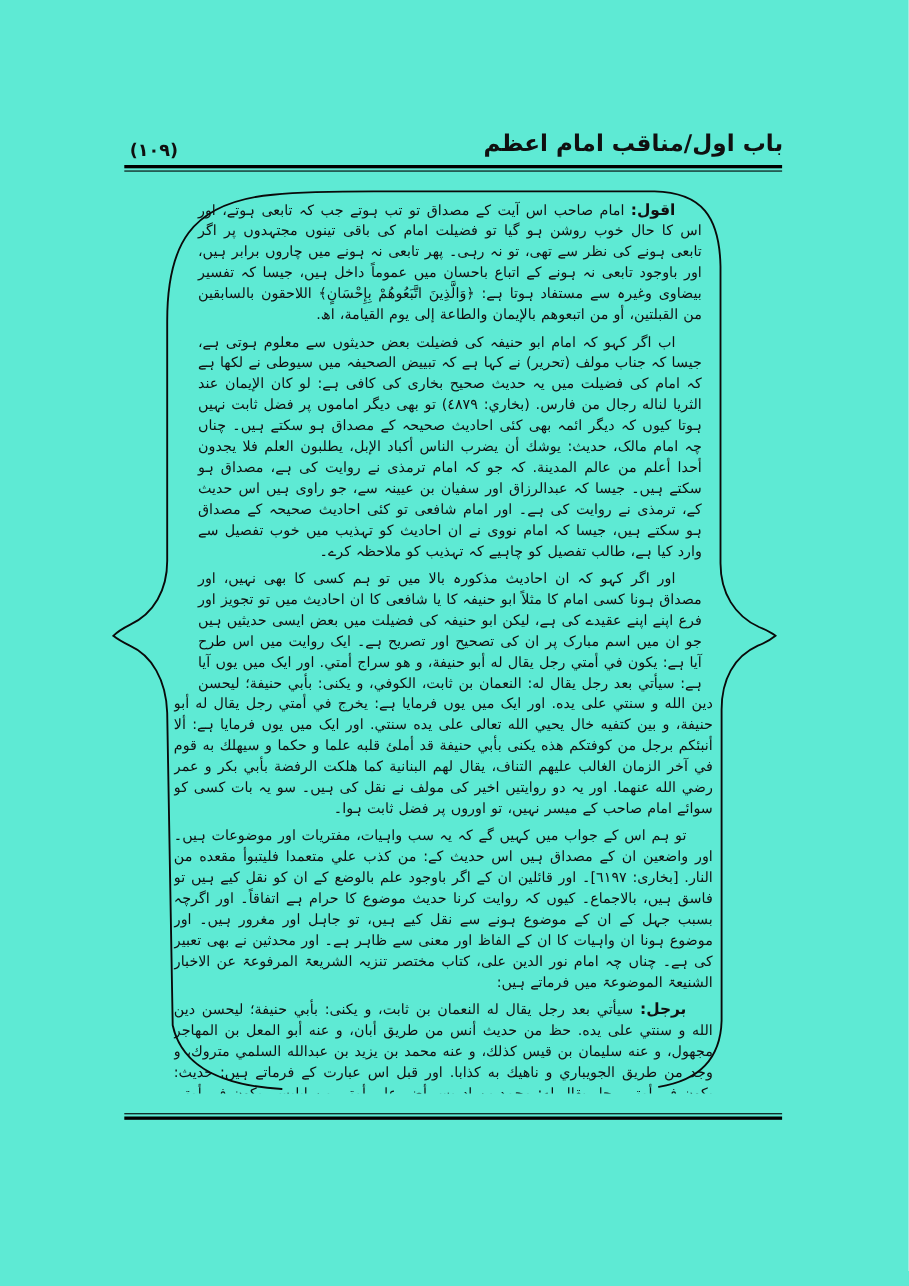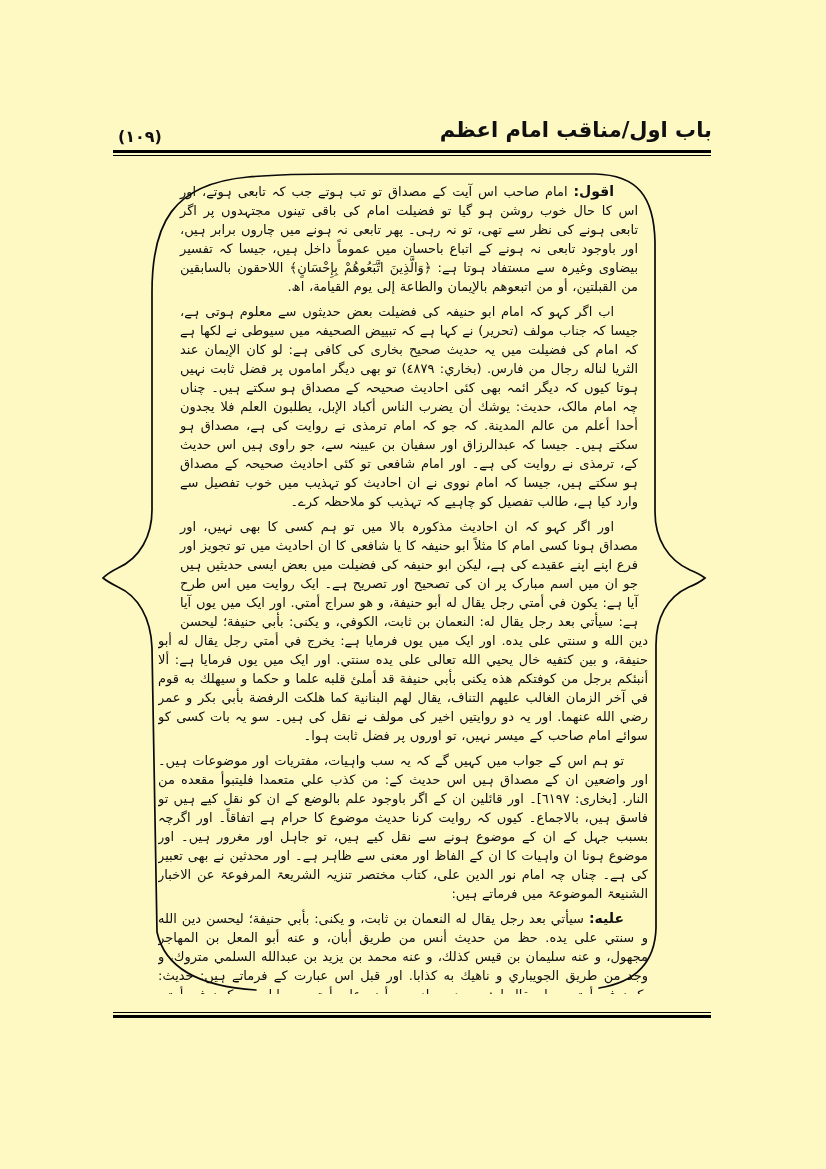--- a/index.html
+++ b/index.html
@@ -1,19 +1,19 @@
 <!DOCTYPE html>
 <html lang="ur" dir="rtl"><head>
 <meta charset="utf-8">
 <style>
   html,body{margin:0;padding:0;background:#e8e8e8;}
   .page{
     position:relative;
     width:826px;height:1169px;
-    background:#fef9c3;
+    background:#5eead4;
     overflow:hidden;
     font-family:"DejaVu Sans",sans-serif;
     color:#101010;
     margin:0 auto;
   }
   
   .chapter-title{
     position:absolute;
     top:118px;right:114px;
     font-size:21px;font-weight:bold;
@@ -111,21 +111,21 @@
     </p>
     <p>
       
       <span>اور اگر کہو کہ ان احادیث مذکورہ بالا میں تو ہم کسی کا بھی نہیں، اور مصداق ہونا کسی امام کا مثلاً ابو حنیفہ کا یا شافعی کا ان احادیث میں تو تجویز اور فرع اپنے اپنے عقیدے کی ہے، لیکن ابو حنیفہ کی فضیلت میں بعض ایسی حدیثیں ہیں جو ان میں اسم مبارک پر ان کی تصحیح اور تصریح ہے۔ ایک روایت میں اس طرح آیا ہے: يكون في أمتي رجل يقال له أبو حنيفة، و هو سراج أمتي. اور ایک میں یوں آیا ہے: سيأتي بعد رجل يقال له: النعمان بن ثابت، الكوفي، و يكنى: بأبي حنيفة؛ ليحسن دين الله و سنتي على يده. اور ایک میں یوں فرمایا ہے: يخرج في أمتي رجل يقال له أبو حنيفة، و بين كتفيه خال يحيي الله تعالى على يده سنتي. اور ایک میں یوں فرمایا ہے: ألا أنبئكم برجل من كوفتكم هذه يكنى بأبي حنيفة قد أملئ قلبه علما و حكما و سيهلك به قوم في آخر الزمان الغالب عليهم التناف، يقال لهم البنانية كما هلكت الرفضة بأبي بكر و عمر رضي الله عنهما. اور یہ دو روایتیں اخیر کی مولف نے نقل کی ہیں۔ سو یہ بات کسی کو سوائے امام صاحب کے میسر نہیں، تو اوروں پر فضل ثابت ہوا۔</span>
     </p>
     <p>
       
       <span>تو ہم اس کے جواب میں کہیں گے کہ یہ سب واہیات، مفتریات اور موضوعات ہیں۔ اور واضعین ان کے مصداق ہیں اس حدیث کے: من كذب علي متعمدا فليتبوأ مقعده من النار. [بخاری: ٦١٩٧]۔ اور قائلین ان کے اگر باوجود علم بالوضع کے ان کو نقل کیے ہیں تو فاسق ہیں، بالاجماع۔ کیوں کہ روایت کرنا حدیث موضوع کا حرام ہے اتفاقاً۔ اور اگرچہ بسبب جہل کے ان کے موضوع ہونے سے نقل کیے ہیں، تو جاہل اور مغرور ہیں۔ اور موضوع ہونا ان واہیات کا ان کے الفاظ اور معنی سے ظاہر ہے۔ اور محدثین نے بھی تعبیر کی ہے۔ چناں چہ امام نور الدین علی، کتاب مختصر تنزیہ الشریعۃ المرفوعۃ عن الاخبار الشنیعۃ الموضوعۃ میں فرماتے ہیں:</span>
     </p>
     <p>
-      <b class="lead">عليه:</b>
+      <b class="lead">برجل:</b>
       <span>سيأتي بعد رجل يقال له النعمان بن ثابت، و يكنى: بأبي حنيفة؛ ليحسن دين الله و سنتي على يده. حظ من حديث أنس من طريق أبان، و عنه أبو المعل بن المهاجر مجهول، و عنه سليمان بن قيس كذلك، و عنه محمد بن يزيد بن عبدالله السلمي متروك، و وجد من طريق الجويباري و ناهيك به كذابا. اور قبل اس عبارت کے فرماتے ہیں: حدیث: يكون في أمتي رجل يقال له: محمد بن إدريس أضر على أمتي من إبليس، يكون في أمتي رجل يقال له: أبو حنيفة، و هو سراج أمتي. فأما من حديث أنس فقيه أحمد جوئباري، و عنه مامون السلمي واحدهما وضعه. و ذكر الحاكم في المدخل: أن مامونا قيل له: ألا ترى إلى الشافعي و من تبعه إلى خراسان فقال: حدثنا أحمد... إلى آخره. فبان بهذا أنه الواضع له، عليه ما استحقه، و جعلوه أيضا من حديث أبي هريرة، أخرجه الخطيب من طريق محمد بن سعد المروزي البورقي، وقال الحاكم والخطيب: و هو من وضعه، اھ.</span>
     </p>
   </div>
 
   <div class="dbl-rule rule-bottom">
     <div class="thin"></div>
     <div class="thick"></div>
   </div>
 
 </div>

